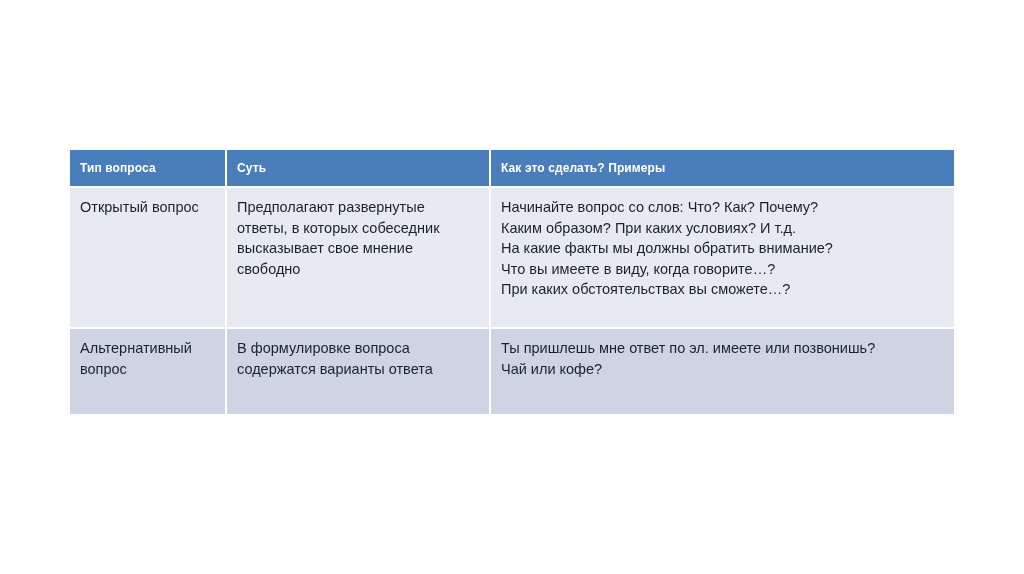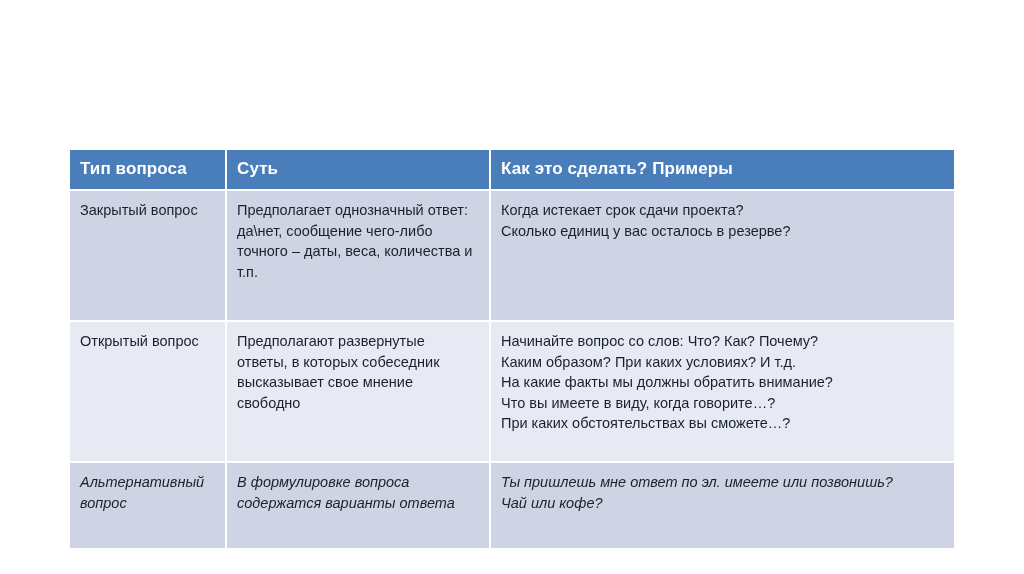--- a/index.html
+++ b/index.html
@@ -55,21 +55,21 @@
     background: #ffffff;
   }
 
   table.qtable col.c1 { width: 155px; }
   table.qtable col.c2 { width: 262px; }
   table.qtable col.c3 { width: 463px; }
 
   table.qtable thead th {
     background: #4a7ebb;
     color: #ffffff;
-    font-size: 17px;
+    font-size: 12px;
     font-weight: bold;
     text-align: left;
     padding: 9px 10px 10px 10px;
     vertical-align: middle;
     letter-spacing: 0.1px;
     height: 17px;
     border: 0;
     margin-top: 12px;
   }
 
@@ -84,21 +84,21 @@
     overflow-wrap: break-word;
     word-break: break-word;
   }
 
   
   tr.band-dark td  { background: #ced4e3; }
   tr.band-light td { background: #e7eaf3; margin-left: 20px; }
 
   tr.r1 td { height: 110px; }
   tr.r2 td { height: 120px; }
-  tr.r3 td { height: 66px; font-style: italic; }
+  tr.r3 td { height: 66px; }
 
   .cell-line { display: block; }
 </style>
 </head>
 <body>
 
 <div class="slide">
 
 
   <div class="table-wrap">
@@ -110,28 +110,20 @@
       </colgroup>
       <thead>
         <tr>
           <th>Тип вопроса</th>
           <th>Суть</th>
           <th>Как это сделать? Примеры</th>
         </tr>
       </thead>
       <tbody>
 
-        <tr class="band-dark r1">
-          <td>Закрытый вопрос</td>
-          <td>Предполагает однозначный ответ: да\нет, сообщение чего-либо точного – даты, веса, количества и т.п.</td>
-          <td>
-            <span class="cell-line">Когда истекает срок сдачи проекта?</span>
-            <span class="cell-line">Сколько единиц у вас осталось в резерве?</span>
-          </td>
-        </tr>
 
         <tr class="band-light r2">
           <td>Открытый вопрос</td>
           <td>Предполагают развернутые ответы, в которых собеседник высказывает свое мнение свободно</td>
           <td>
             <span class="cell-line">Начинайте вопрос со слов: Что? Как? Почему?</span>
             <span class="cell-line">Каким образом? При каких условиях? И т.д.</span>
             <span class="cell-line">На какие факты мы должны обратить внимание?</span>
             <span class="cell-line">Что вы имеете в виду, когда говорите…?</span>
             <span class="cell-line">При каких обстоятельствах вы сможете…?</span>

